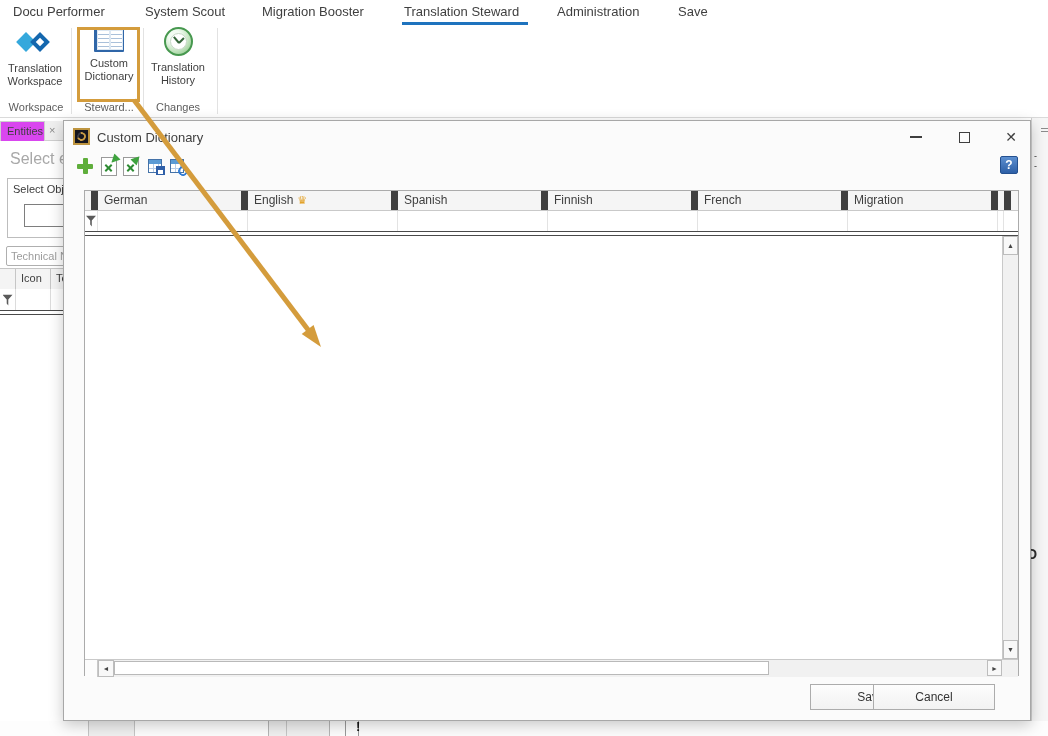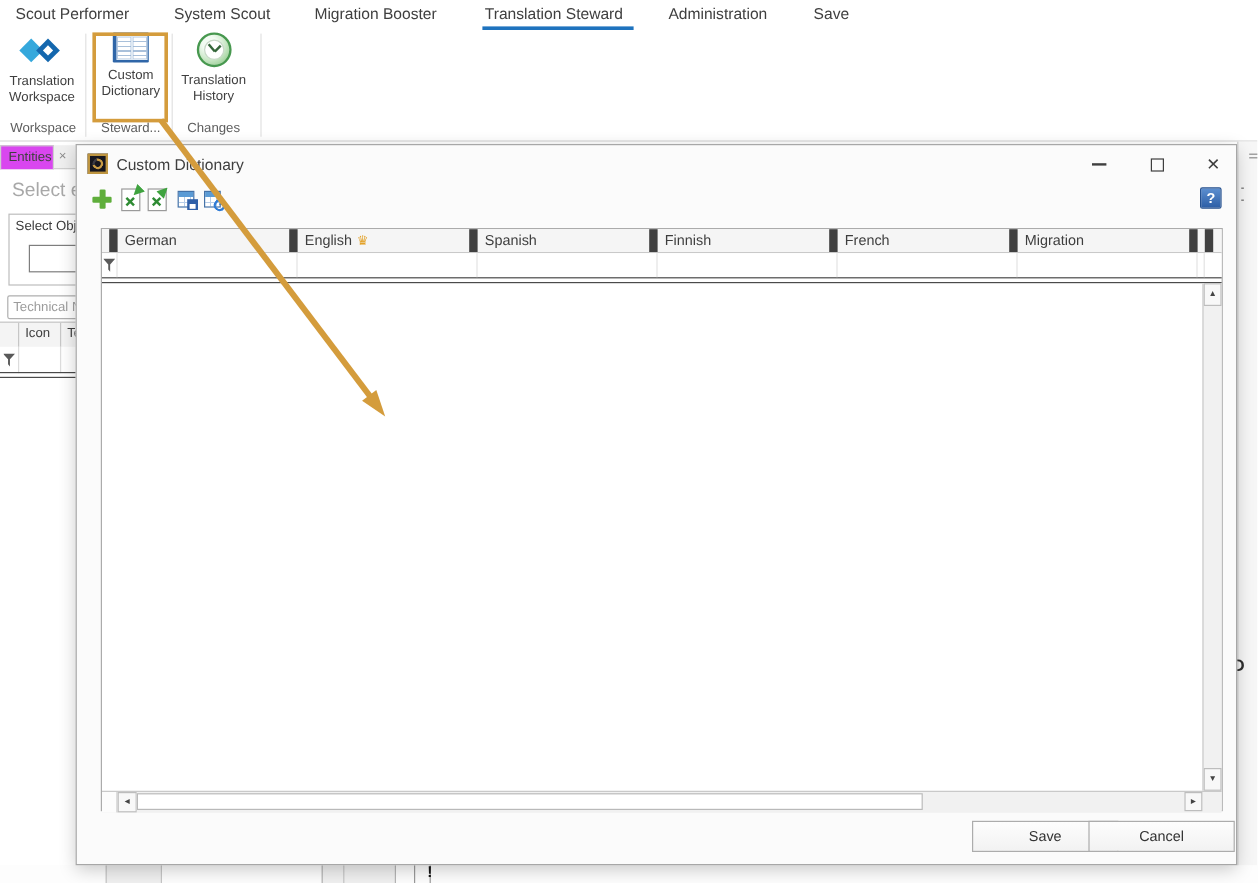--- a/index.html
+++ b/index.html
@@ -125,31 +125,31 @@
   .hs-corner { width: 13px; flex: none; background: #fcfcfc; border-right: 1px solid #c9c9c9; }
   .hs-btn { width: 16px; flex: none; background: #f8f8f8; border: 1px solid #bdbdbd; font-size: 7px; color: #444; display: flex; align-items: center; justify-content: center; }
   .hs-track { position: relative; flex: 1; background: #f1f1f1; }
   .hs-thumb { position: absolute; left: 0; top: 1px; width: 655px; height: 14px; background: #fff; border: 1px solid #b9b9b9; }
   .hs-right { position: absolute; right: 0; top: 0; width: 15px; height: 16px; background: #f8f8f8; border: 1px solid #bdbdbd; font-size: 7px; color: #444; display: flex; align-items: center; justify-content: center; }
   .hs-under { width: 16px; flex: none; background: #f1f1f1; }
 
   .crown { color: #e3a229; font-size: 11px; margin-left: 4px; }
 
   .dlg-btn { position: absolute; top: 563px; width: 122px; height: 26px; background: linear-gradient(#fdfdfd, #f2f2f2); border: 1px solid #acacac; font-size: 12px; color: #333; display: flex; align-items: center; justify-content: center; }
-  .btn-save { left: 746px; } .btn-cancel { left: 843px; }
+  .btn-save { left: 746px; } .btn-cancel { left: 809px; }
 
   
   .arrow-overlay { position: absolute; left: 0; top: 0; width: 1048px; height: 736px; z-index: 20; pointer-events: none; }
 </style>
 </head>
 <body>
 
 <div class="stage">
 
-  <span class="menu-tab" style="left:13px">Scout Performer</span>
+  <span class="menu-tab" style="left:13px">Docu Performer</span>
   <span class="menu-tab" style="left:145px">System Scout</span>
   <span class="menu-tab" style="left:262px">Migration Booster</span>
   <span class="menu-tab" style="left:404px">Translation Steward</span>
   <span class="menu-tab" style="left:557px">Administration</span>
   <span class="menu-tab" style="left:678px">Save</span>
   <div class="tab-underline"></div>
 
   <div class="rbtn" style="left:2px;width:66px">
     <div class="icon-workspace">
       <div class="d1"></div>

